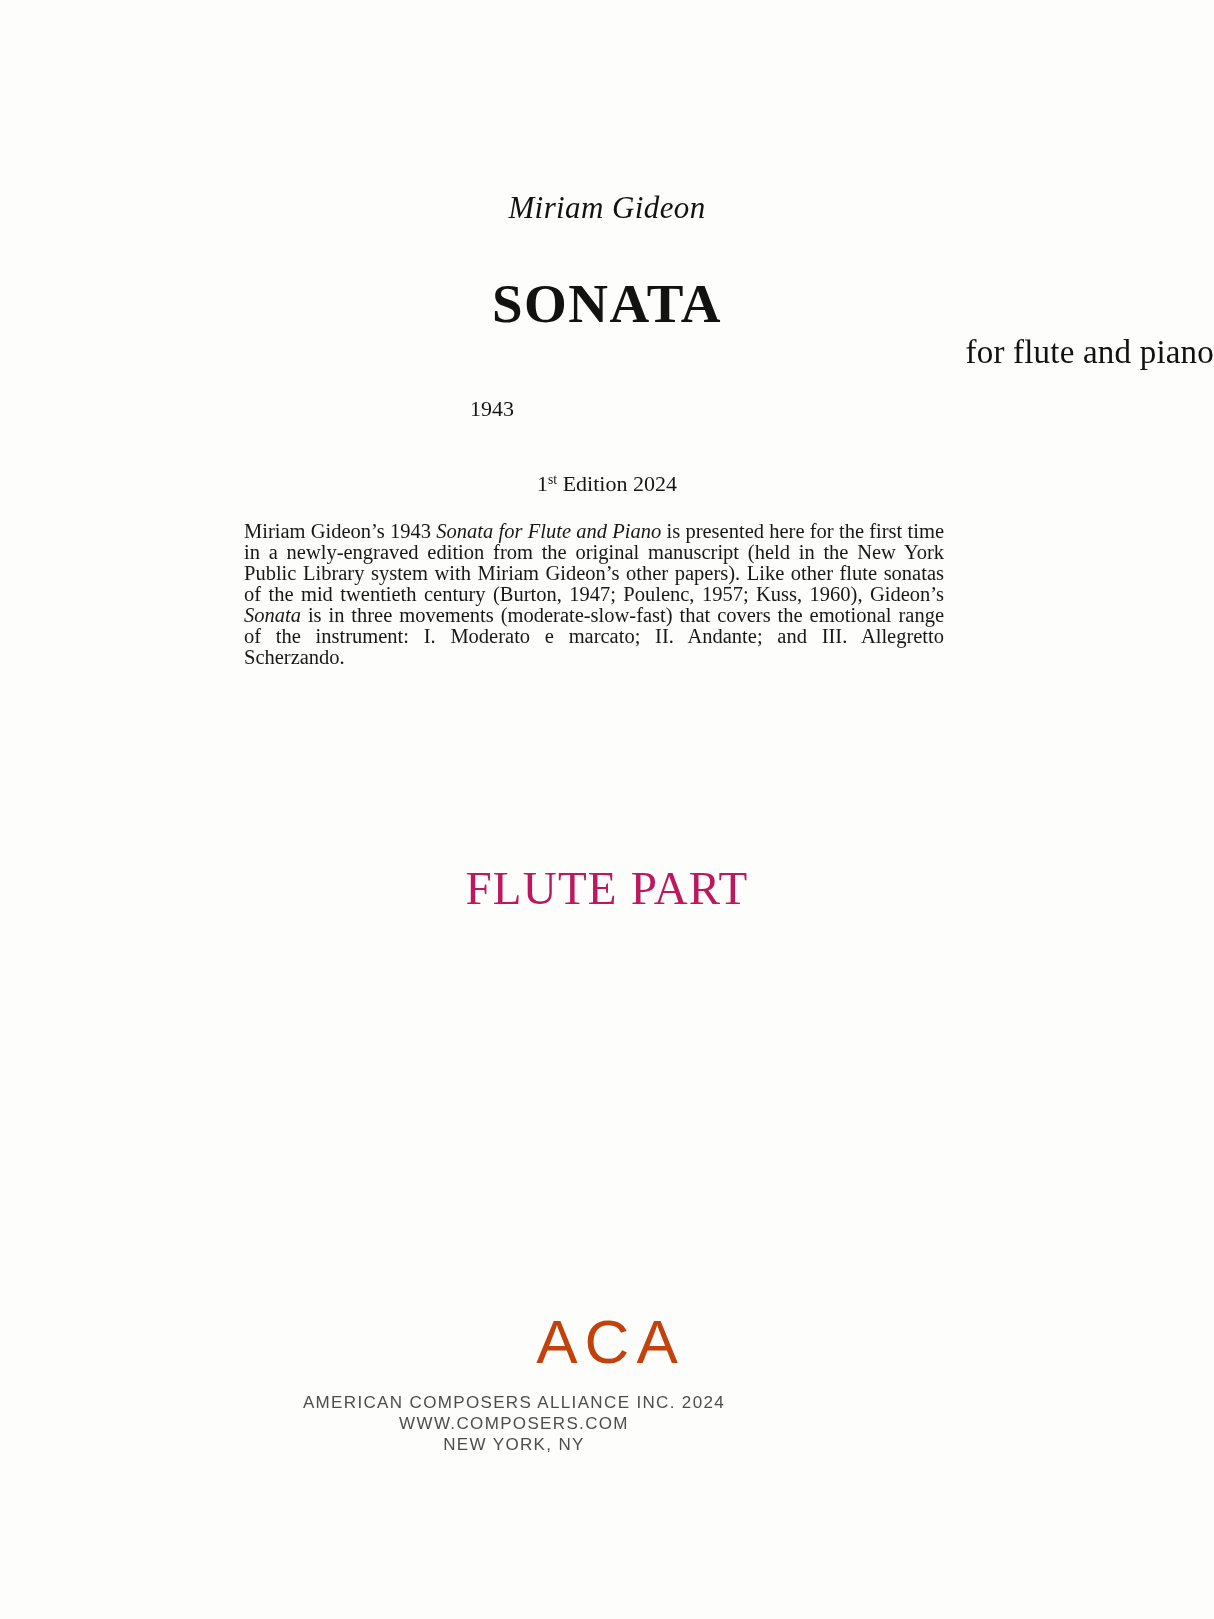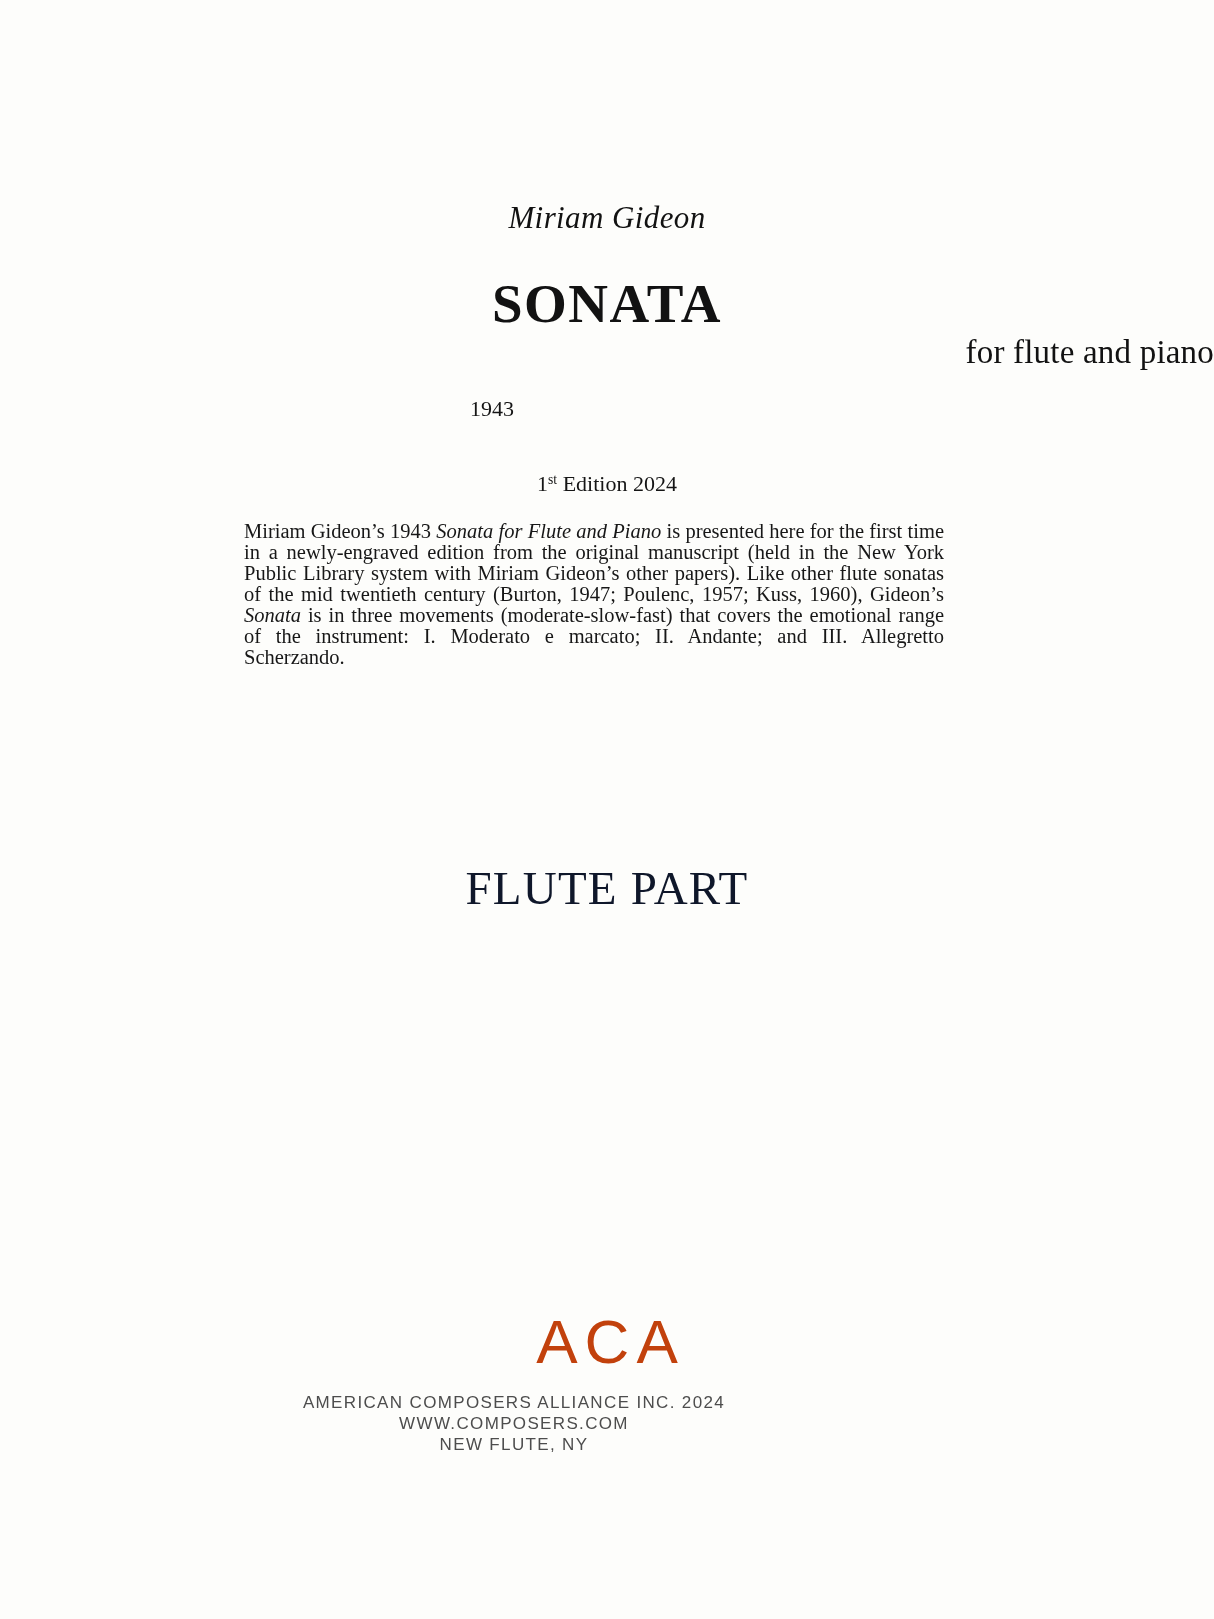--- a/index.html
+++ b/index.html
@@ -14,21 +14,21 @@
     margin: 0 auto;
     background: #fdfdfb;
     font-family: "Liberation Serif", "DejaVu Serif", serif;
     color: #141414;
     overflow: hidden;
   }
 
   
   .composer {
     position: absolute;
-    top: 200px;
+    top: 190px;
     left: 0;
     width: 1214px;
     text-align: center;
     font-style: italic;
     font-size: 31px;
     letter-spacing: 0.4px;
     color: #121212;
   }
   .title {
     position: absolute;
@@ -92,21 +92,21 @@
 
   
   .part-heading {
     position: absolute;
     top: 861px;
     left: 0;
     width: 1214px;
     text-align: center;
     font-size: 47px;
     letter-spacing: 1.2px;
-    color: #0f172a;
+    color: #be185d;
   }
 
   
   .logo {
     position: absolute;
     top: 1306px;
     left: 0;
     width: 1214px;
     text-align: center;
     font-family: "Liberation Sans", "DejaVu Sans", sans-serif;
@@ -151,16 +151,16 @@
 
   <p class="blurb"><span>Miriam Gideon’s 1943 </span><i>Sonata for Flute and Piano</i><span> is presented here for the first time in a newly-engraved edition from the original manuscript (held in the New York Public Library system with Miriam Gideon’s other papers). Like other flute sonatas of the mid twentieth century (Burton, 1947; Poulenc, 1957; Kuss, 1960), Gideon’s </span><i>Sonata</i><span> is in three movements (moderate-slow-fast) that covers the emotional range of the instrument: I. Moderato e marcato; II. Andante; and III. Allegretto Scherzando.</span></p>
 
   <div class="part-heading">FLUTE PART</div>
 
   <div class="logo">ACA</div>
 
   <div class="footer">
     <div>AMERICAN COMPOSERS ALLIANCE INC. 2024</div>
     <div>WWW.COMPOSERS.COM</div>
-    <div>NEW FLUTE, NY</div>
+    <div>NEW YORK, NY</div>
   </div>
 
 </div>
 
 </body></html>

